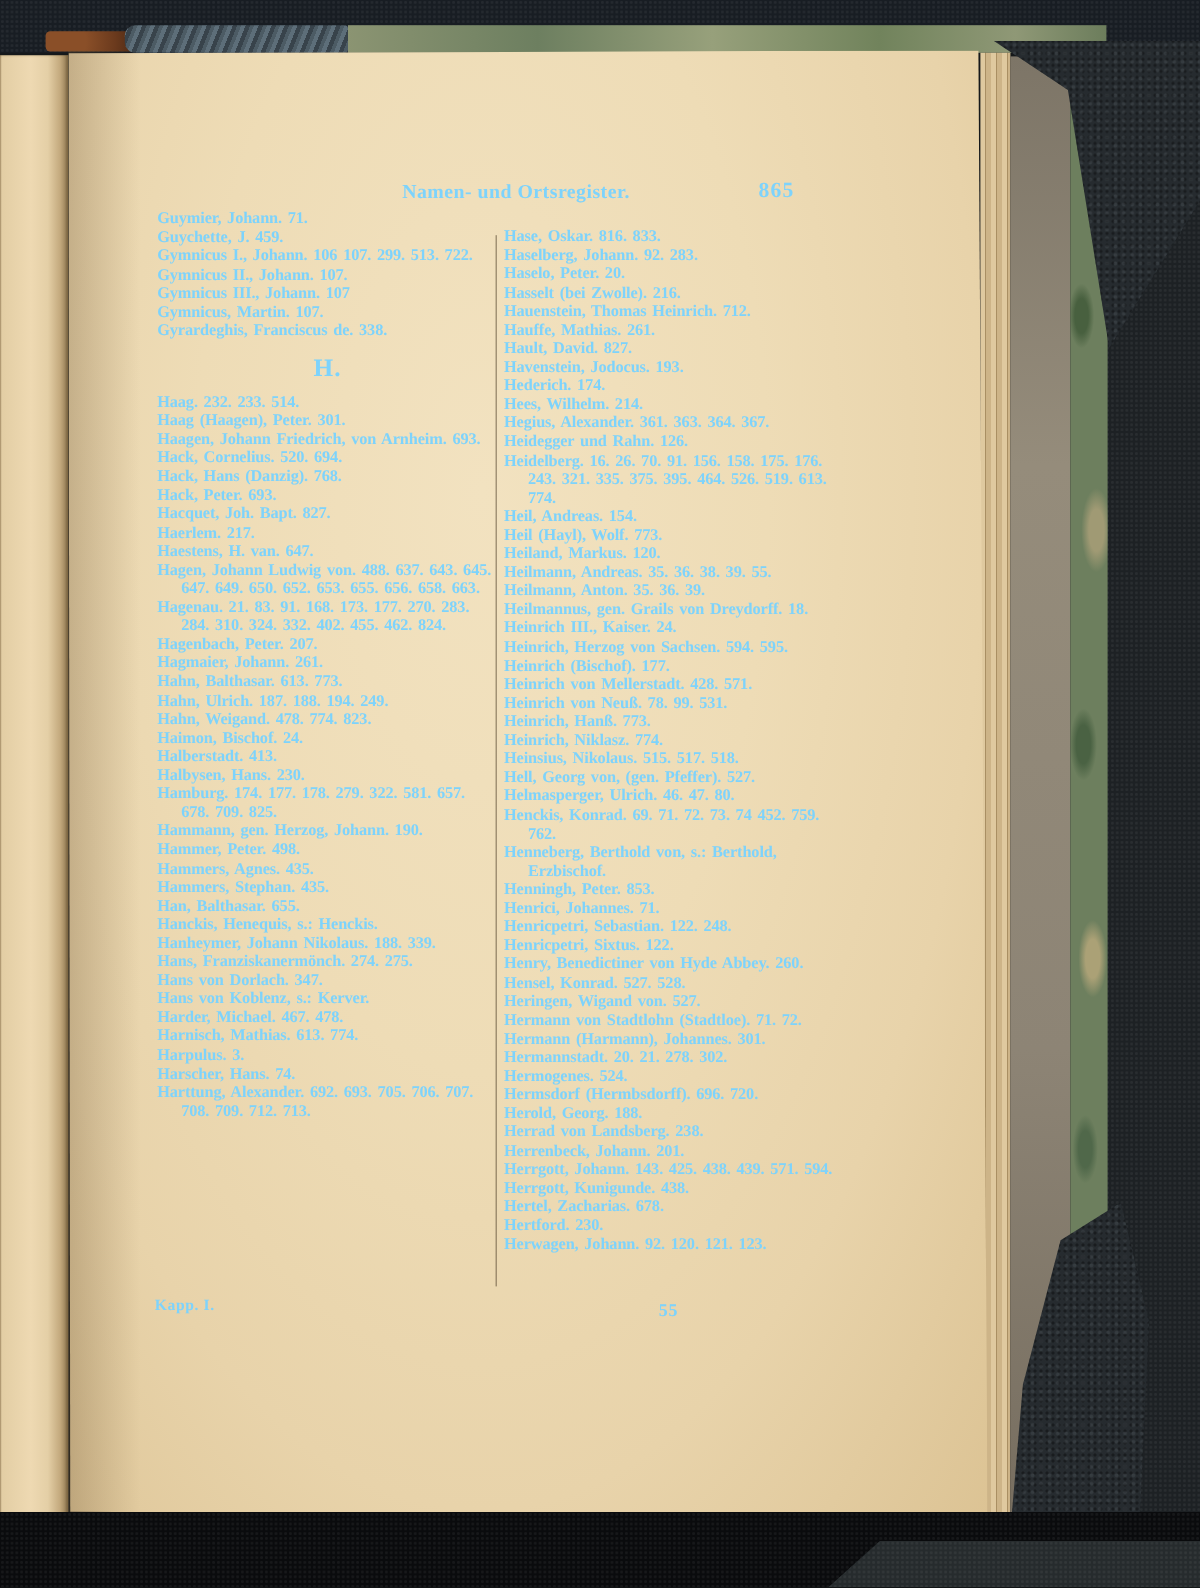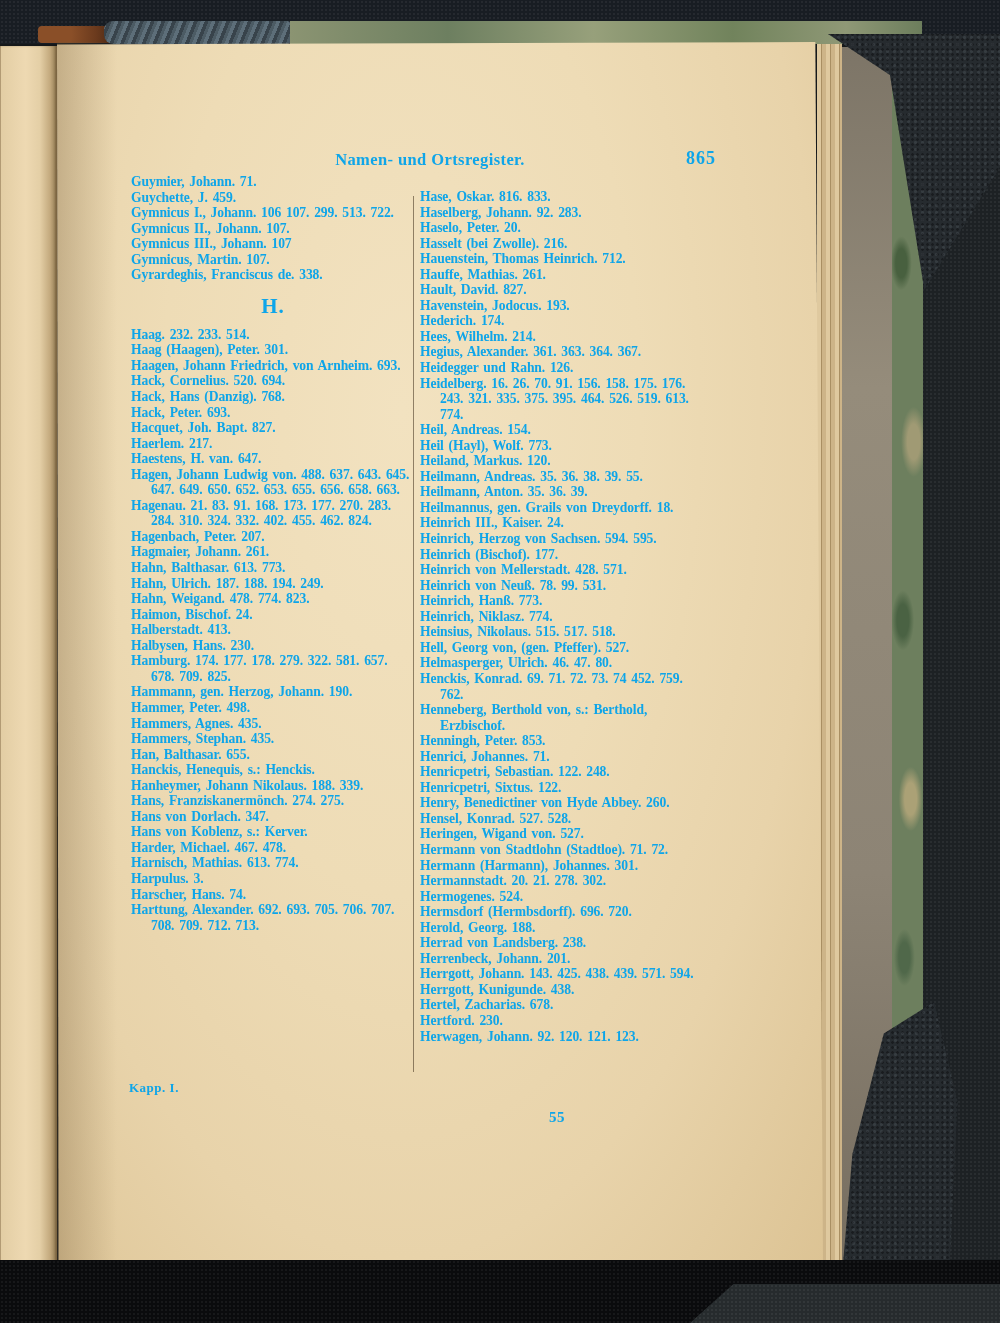--- a/index.html
+++ b/index.html
@@ -81,41 +81,41 @@
   #page{
     left:57px;top:42px;width:766px;height:1224px;
     clip-path:polygon(0 0.2%, 99% 0, 100% 99.8%, 0.2% 99.5%);
     background:radial-gradient(ellipse at 45% 30%, #f2e2c0 0%, #eedcb6 40%, #e8d3aa 70%, #dcc394 100%);
   }
   #page-left-shade{
     left:57px;top:42px;width:60px;height:1224px;
     background:linear-gradient(90deg,rgba(110,85,50,.30),rgba(110,85,50,0));
   }
   
-  .ink{color:#0ea5e9;font-weight:700;}
+  .ink{color:#7dd3fc;font-weight:700;}
   #header-title{left:296px;top:150px;width:268px;text-align:center;font-size:16.5px;letter-spacing:.4px;}
-  #page-number{left:686px;top:148px;font-size:18px;letter-spacing:1px;}
+  #page-number{left:632px;top:148px;font-size:18px;letter-spacing:1px;}
   .col{width:284px;}
   #col-left{left:131px;top:174px;}
   #col-right{left:420px;top:189px;}
   .entry{
     font-size:13.6px;line-height:15.55px;
     padding-left:20px;text-indent:-20px;
     letter-spacing:-0.1px;word-spacing:1.5px;
   }
   .section-heading{
     text-align:center;font-size:21px;line-height:22px;
     margin-top:12px;margin-bottom:10px;letter-spacing:1px;
   }
   #col-divider{
     left:413px;top:196px;width:1px;height:876px;
     background:rgba(62,46,26,.55);
   }
   #signature{left:129px;top:1080px;font-size:13px;letter-spacing:.5px;}
-  #sheet-number{left:549px;top:1109px;font-size:15px;letter-spacing:.5px;}
+  #sheet-number{left:549px;top:1085px;font-size:15px;letter-spacing:.5px;}
 </style>
 </head>
 <body>
 
 <div class="abs speckle" id="bg-right"></div>
 <div class="abs speckle" id="top-band"></div>
 <div class="abs" id="headband-rust"></div>
 <div class="abs" id="headband-braid"></div>
 <div class="abs" id="top-green-strip"></div>
 

